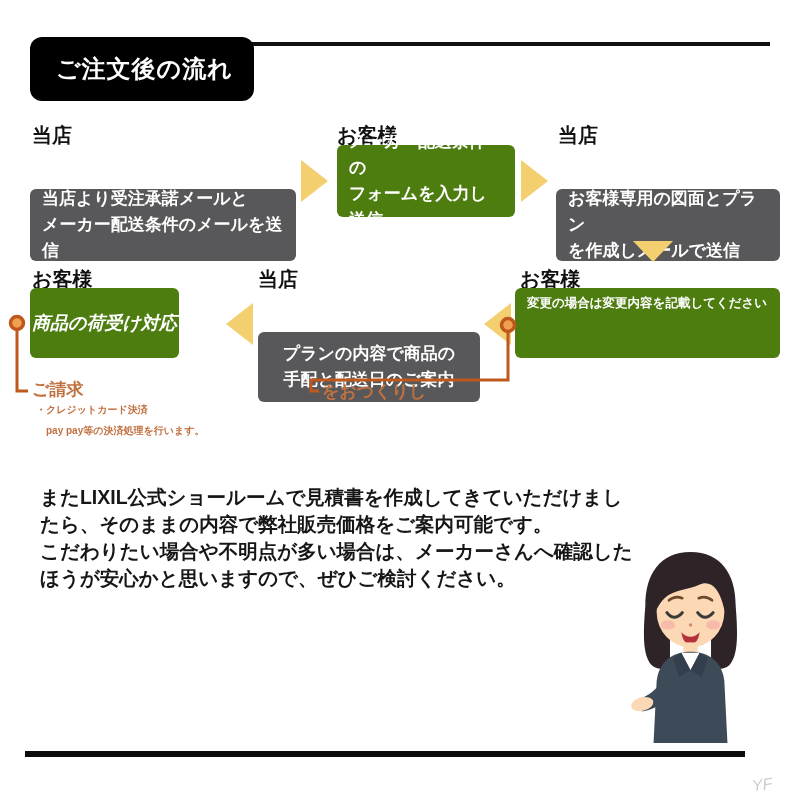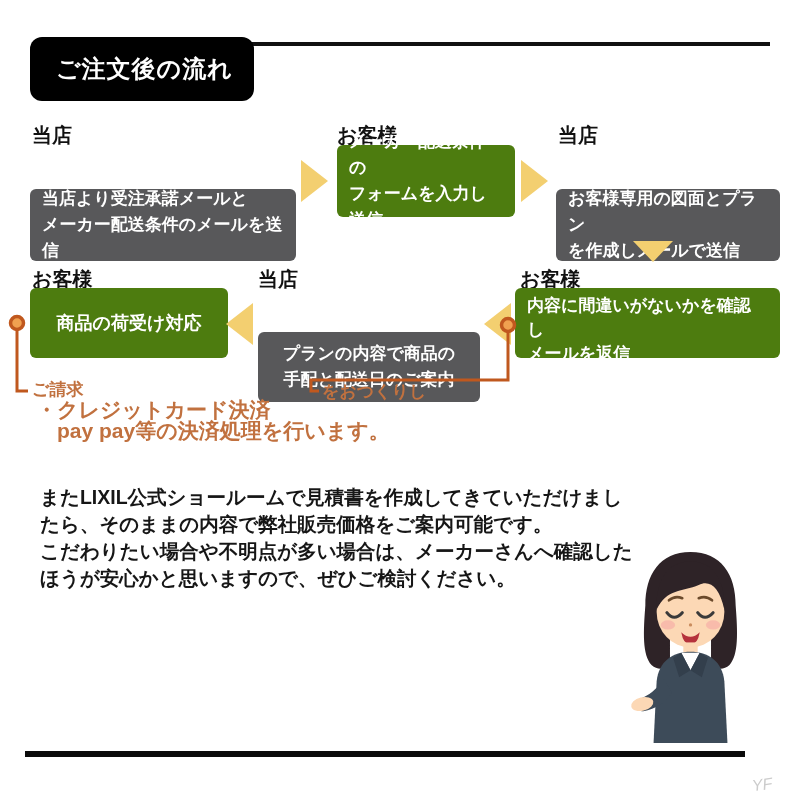--- a/index.html
+++ b/index.html
@@ -27,21 +27,21 @@
   .arr-left{width:0;height:0;border-top:21px solid transparent;border-bottom:21px solid transparent;
             border-right:27px solid #F3CF70;}
   .arr-down{width:0;height:0;border-left:20px solid transparent;border-right:20px solid transparent;
             border-top:21px solid #F3CF70;}
   
   .step4-inner{padding:6px 12px;}
   .step4-main{font-size:17px;line-height:24px;white-space:pre-line;}
   .step4-note{font-size:12.5px;line-height:16px;margin-top:1px;}
   
   .co-head{font-size:17px;font-weight:700;color:#C1713F;}
-  .co-body{font-size:21px;font-weight:700;color:#C1713F;line-height:21px;white-space:pre-line;}
+  .co-body{font-size:10px;font-weight:700;color:#C1713F;line-height:21px;white-space:pre-line;}
   svg.overlay{left:0;top:0;width:800px;height:800px;pointer-events:none;}
   
   .body-text{left:40px;top:484px;width:600px;color:#161616;font-size:19.5px;font-weight:700;
              line-height:27px;}
   .body-text p{margin:0;white-space:pre-line;}
   .body-text p + p{margin-top:4px;}
   
   .bottom-line{left:25px;top:751px;width:720px;height:6px;background:#0b0b0b;}
   .watermark{left:752px;top:776px;color:#cccccc;font-size:16px;font-style:italic;
              transform:rotate(-8deg);}
@@ -74,33 +74,31 @@
     <span class="preline bx-text">お客様専用の図面とプラン
 を作成しメールで送信</span>
   </div>
 
   <div class="abs arr-down" style="left:633px;top:241px;"></div>
 
   <div class="abs actor" style="left:32px;top:266px;">お客様</div>
   <div class="abs actor" style="left:258px;top:266px;">当店</div>
   <div class="abs actor" style="left:520px;top:266px;">お客様</div>
 
-  <div class="abs box customer center" style="left:30px;top:288px;width:198px;height:70px;">
+  <div class="abs box customer center" style="left:30px;top:288px;width:149px;height:70px;font-style:italic;">
     <span class="preline" style="font-size:18px;">商品の荷受け対応</span>
   </div>
   <div class="abs arr-left" style="left:226px;top:303px;"></div>
   <div class="abs box store center" style="left:258px;top:288px;width:222px;height:70px;">
     <span class="preline bx-text">プランの内容で商品の
 手配と配送日のご案内</span>
   </div>
   <div class="abs arr-left" style="left:484px;top:303px;"></div>
   <div class="abs box customer" style="left:515px;top:288px;width:265px;height:70px;align-items:flex-start;">
     <div class="step4-inner">
-      <div class="step4-main">内容に間違いがないかを確認し
-メールを返信</div>
       <div class="step4-note">変更の場合は変更内容を記載してください</div>
     </div>
   </div>
 
   <svg class="abs overlay" viewBox="0 0 800 800">
     <path d="M17,323 V391 H28" fill="none" stroke="#C0581E" stroke-width="3"></path>
     <circle cx="17" cy="323" r="6.5" fill="#F0A150" stroke="#C0581E" stroke-width="3.5"></circle>
     <path d="M508,326 V380 H311 V391 H319" fill="none" stroke="#C0581E" stroke-width="3"></path>
     <circle cx="508" cy="325" r="6.5" fill="#F0A150" stroke="#C0581E" stroke-width="3.5"></circle>
   </svg>

